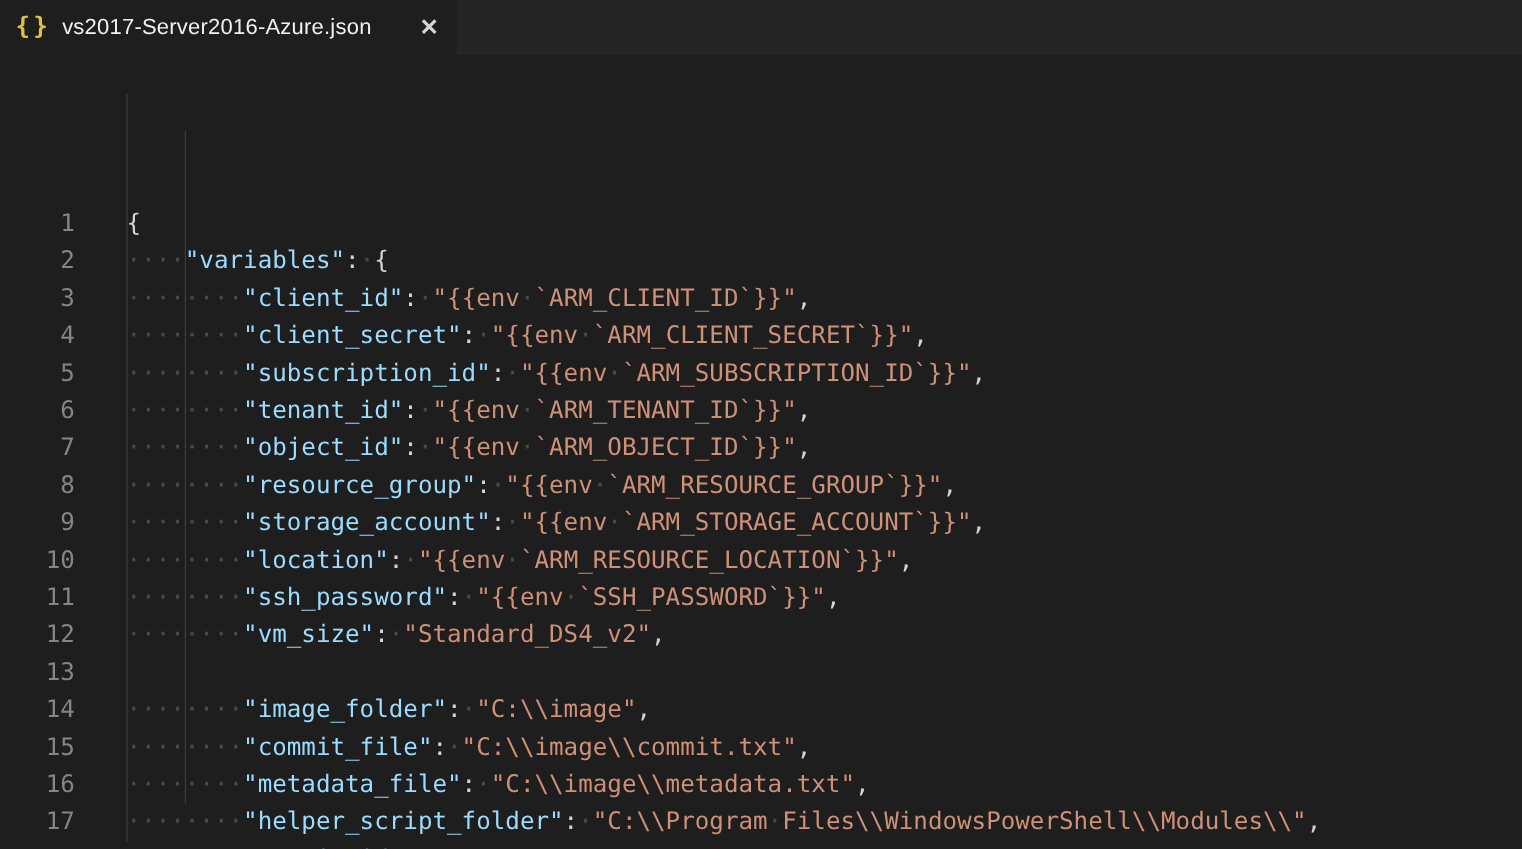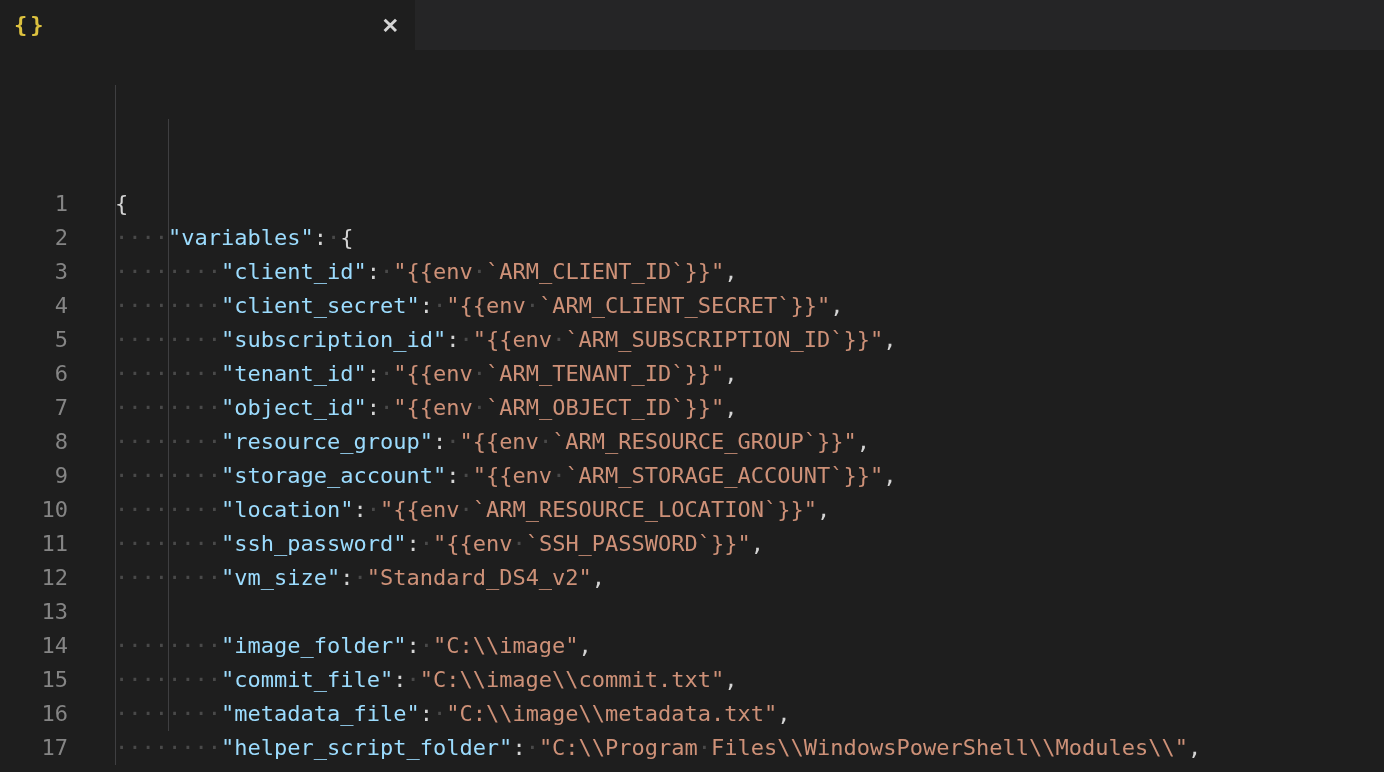--- a/index.html
+++ b/index.html
@@ -87,20 +87,21 @@
   .tok-k{color:var(--c-key);}
   .tok-s{color:var(--c-str);}
   .ws{color:var(--c-ws);}
 </style>
 </head>
 <body>
 
 <div class="tabbar">
   <div class="tab">
     <span class="tab-icon">{}</span>
+    <span class="tab-label">vs2017-Server2016-Azure.json</span>
     <span class="tab-close">✕</span>
   </div>
 </div>
 
 <div class="editor" id="editor">
   <div class="guide" style="left:115px;top:35px;height:680px;"></div>
   <div class="guide" style="left:168px;top:69px;height:612px;"></div>
   
 <div class="line"><span class="gutter">1</span><span class="content"><span class="tok-p">{</span></span></div><div class="line"><span class="gutter">2</span><span class="content"><span class="tok-w"><span class="ws">····</span></span><span class="tok-k">"variables"</span><span class="tok-p">:</span><span class="tok-w"><span class="ws">·</span></span><span class="tok-p">{</span></span></div><div class="line"><span class="gutter">3</span><span class="content"><span class="tok-w"><span class="ws">········</span></span><span class="tok-k">"client_id"</span><span class="tok-p">:</span><span class="tok-w"><span class="ws">·</span></span><span class="tok-s">"{{env<span class="ws">·</span>`ARM_CLIENT_ID`}}"</span><span class="tok-p">,</span></span></div><div class="line"><span class="gutter">4</span><span class="content"><span class="tok-w"><span class="ws">········</span></span><span class="tok-k">"client_secret"</span><span class="tok-p">:</span><span class="tok-w"><span class="ws">·</span></span><span class="tok-s">"{{env<span class="ws">·</span>`ARM_CLIENT_SECRET`}}"</span><span class="tok-p">,</span></span></div><div class="line"><span class="gutter">5</span><span class="content"><span class="tok-w"><span class="ws">········</span></span><span class="tok-k">"subscription_id"</span><span class="tok-p">:</span><span class="tok-w"><span class="ws">·</span></span><span class="tok-s">"{{env<span class="ws">·</span>`ARM_SUBSCRIPTION_ID`}}"</span><span class="tok-p">,</span></span></div><div class="line"><span class="gutter">6</span><span class="content"><span class="tok-w"><span class="ws">········</span></span><span class="tok-k">"tenant_id"</span><span class="tok-p">:</span><span class="tok-w"><span class="ws">·</span></span><span class="tok-s">"{{env<span class="ws">·</span>`ARM_TENANT_ID`}}"</span><span class="tok-p">,</span></span></div><div class="line"><span class="gutter">7</span><span class="content"><span class="tok-w"><span class="ws">········</span></span><span class="tok-k">"object_id"</span><span class="tok-p">:</span><span class="tok-w"><span class="ws">·</span></span><span class="tok-s">"{{env<span class="ws">·</span>`ARM_OBJECT_ID`}}"</span><span class="tok-p">,</span></span></div><div class="line"><span class="gutter">8</span><span class="content"><span class="tok-w"><span class="ws">········</span></span><span class="tok-k">"resource_group"</span><span class="tok-p">:</span><span class="tok-w"><span class="ws">·</span></span><span class="tok-s">"{{env<span class="ws">·</span>`ARM_RESOURCE_GROUP`}}"</span><span class="tok-p">,</span></span></div><div class="line"><span class="gutter">9</span><span class="content"><span class="tok-w"><span class="ws">········</span></span><span class="tok-k">"storage_account"</span><span class="tok-p">:</span><span class="tok-w"><span class="ws">·</span></span><span class="tok-s">"{{env<span class="ws">·</span>`ARM_STORAGE_ACCOUNT`}}"</span><span class="tok-p">,</span></span></div><div class="line"><span class="gutter">10</span><span class="content"><span class="tok-w"><span class="ws">········</span></span><span class="tok-k">"location"</span><span class="tok-p">:</span><span class="tok-w"><span class="ws">·</span></span><span class="tok-s">"{{env<span class="ws">·</span>`ARM_RESOURCE_LOCATION`}}"</span><span class="tok-p">,</span></span></div><div class="line"><span class="gutter">11</span><span class="content"><span class="tok-w"><span class="ws">········</span></span><span class="tok-k">"ssh_password"</span><span class="tok-p">:</span><span class="tok-w"><span class="ws">·</span></span><span class="tok-s">"{{env<span class="ws">·</span>`SSH_PASSWORD`}}"</span><span class="tok-p">,</span></span></div><div class="line"><span class="gutter">12</span><span class="content"><span class="tok-w"><span class="ws">········</span></span><span class="tok-k">"vm_size"</span><span class="tok-p">:</span><span class="tok-w"><span class="ws">·</span></span><span class="tok-s">"Standard_DS4_v2"</span><span class="tok-p">,</span></span></div><div class="line"><span class="gutter">13</span><span class="content"></span></div><div class="line"><span class="gutter">14</span><span class="content"><span class="tok-w"><span class="ws">········</span></span><span class="tok-k">"image_folder"</span><span class="tok-p">:</span><span class="tok-w"><span class="ws">·</span></span><span class="tok-s">"C:\\image"</span><span class="tok-p">,</span></span></div><div class="line"><span class="gutter">15</span><span class="content"><span class="tok-w"><span class="ws">········</span></span><span class="tok-k">"commit_file"</span><span class="tok-p">:</span><span class="tok-w"><span class="ws">·</span></span><span class="tok-s">"C:\\image\\commit.txt"</span><span class="tok-p">,</span></span></div><div class="line"><span class="gutter">16</span><span class="content"><span class="tok-w"><span class="ws">········</span></span><span class="tok-k">"metadata_file"</span><span class="tok-p">:</span><span class="tok-w"><span class="ws">·</span></span><span class="tok-s">"C:\\image\\metadata.txt"</span><span class="tok-p">,</span></span></div><div class="line"><span class="gutter">17</span><span class="content"><span class="tok-w"><span class="ws">········</span></span><span class="tok-k">"helper_script_folder"</span><span class="tok-p">:</span><span class="tok-w"><span class="ws">·</span></span><span class="tok-s">"C:\\Program<span class="ws">·</span>Files\\WindowsPowerShell\\Modules\\"</span><span class="tok-p">,</span></span></div><div class="line"><span class="gutter">18</span><span class="content"><span class="tok-w"><span class="ws">········</span></span><span class="tok-k">"commit_id"</span><span class="tok-p">:</span><span class="tok-w"><span class="ws">·</span></span><span class="tok-s">"LATEST"</span><span class="tok-p">,</span></span></div></div>
 

